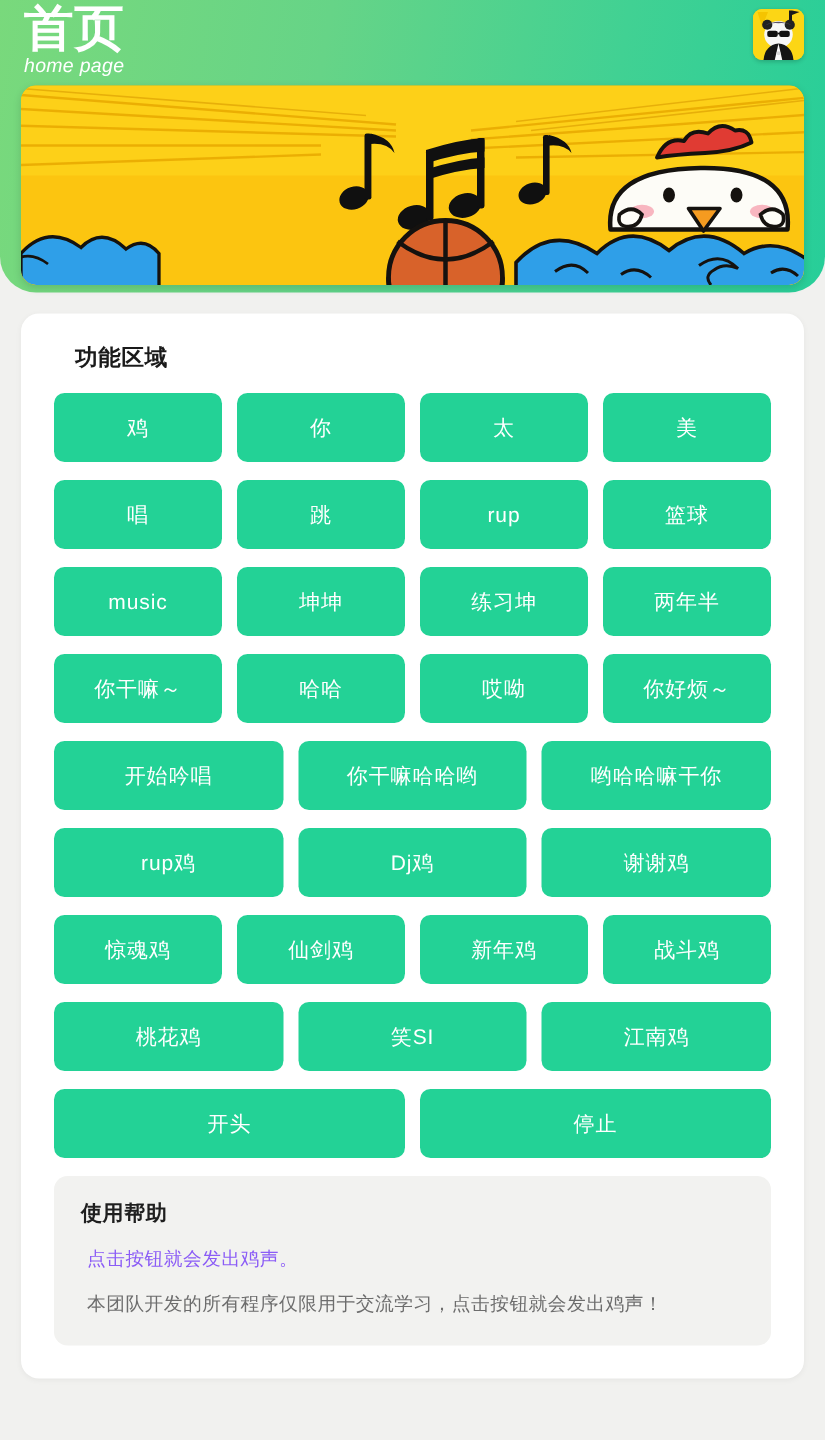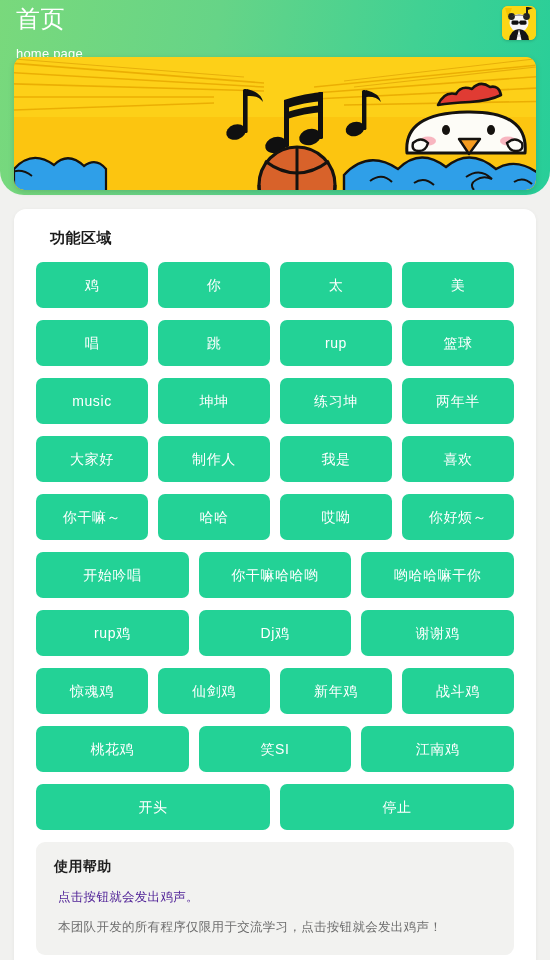--- a/index.html
+++ b/index.html
@@ -29,33 +29,34 @@
   }
 
   .header-text {
     position: absolute;
     left: 16px;
     top: 4px;
   }
 
   .header-title {
     color: #ffffff;
-    font-size: 24px;
-    font-weight: 400;
+    font-size: 33px;
+    font-weight: 700;
     line-height: 30px;
     letter-spacing: 0.5px;
   }
 
   .header-subtitle {
     color: #ffffff;
     font-size: 13px;
     font-weight: 400;
     line-height: 16px;
-    margin-top: 12px;
+    margin-top: 2px;
     letter-spacing: 0.2px;
+    font-style: italic;
   }
 
   .header-avatar {
     position: absolute;
     right: 14px;
     top: 6px;
     width: 34px;
     height: 34px;
     border-radius: 6px;
     overflow: hidden;
@@ -136,21 +137,21 @@
   .help-title {
     font-size: 14px;
     font-weight: bold;
     color: #1f1f1f;
     margin-bottom: 12px;
     letter-spacing: 0.4px;
   }
 
   .help-line {
     font-size: 12.5px;
-    color: #4c1d95;
+    color: #8b5cf6;
     line-height: 1.5;
     margin-bottom: 11px;
     padding-left: 4px;
     letter-spacing: 0.3px;
   }
   .help-line.strong { color: #6d6d6d; margin-bottom: 0; }
 </style>
 </head>
 <body>
 
@@ -271,26 +272,20 @@
         <button class="fn-btn">rup</button>
         <button class="fn-btn">篮球</button>
       </div>
       <div class="btn-row">
         <button class="fn-btn">music</button>
         <button class="fn-btn">坤坤</button>
         <button class="fn-btn">练习坤</button>
         <button class="fn-btn">两年半</button>
       </div>
       <div class="btn-row">
-        <button class="fn-btn">大家好</button>
-        <button class="fn-btn">制作人</button>
-        <button class="fn-btn">我是</button>
-        <button class="fn-btn">喜欢</button>
-      </div>
-      <div class="btn-row">
         <button class="fn-btn">你干嘛～</button>
         <button class="fn-btn">哈哈</button>
         <button class="fn-btn">哎呦</button>
         <button class="fn-btn">你好烦～</button>
       </div>
       <div class="btn-row">
         <button class="fn-btn">开始吟唱</button>
         <button class="fn-btn">你干嘛哈哈哟</button>
         <button class="fn-btn">哟哈哈嘛干你</button>
       </div>

